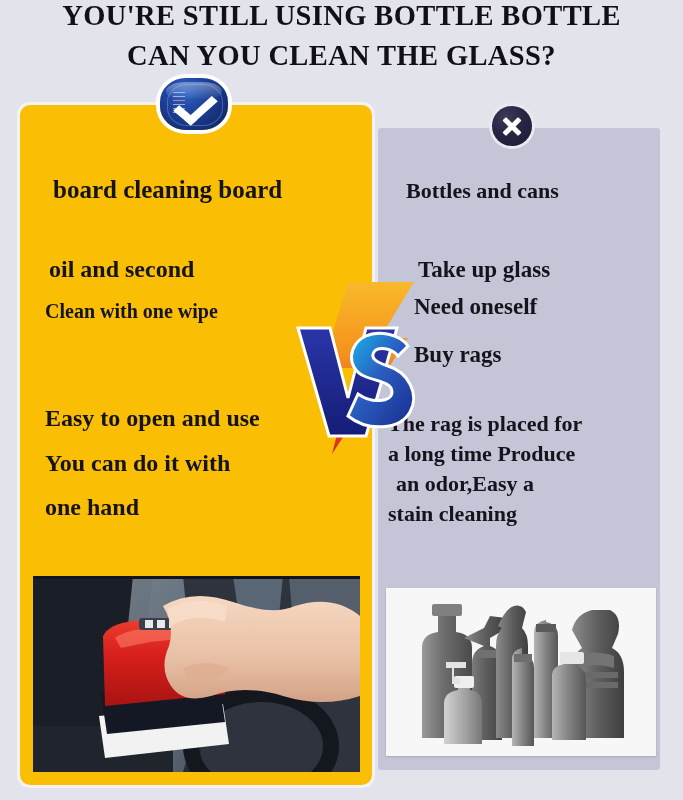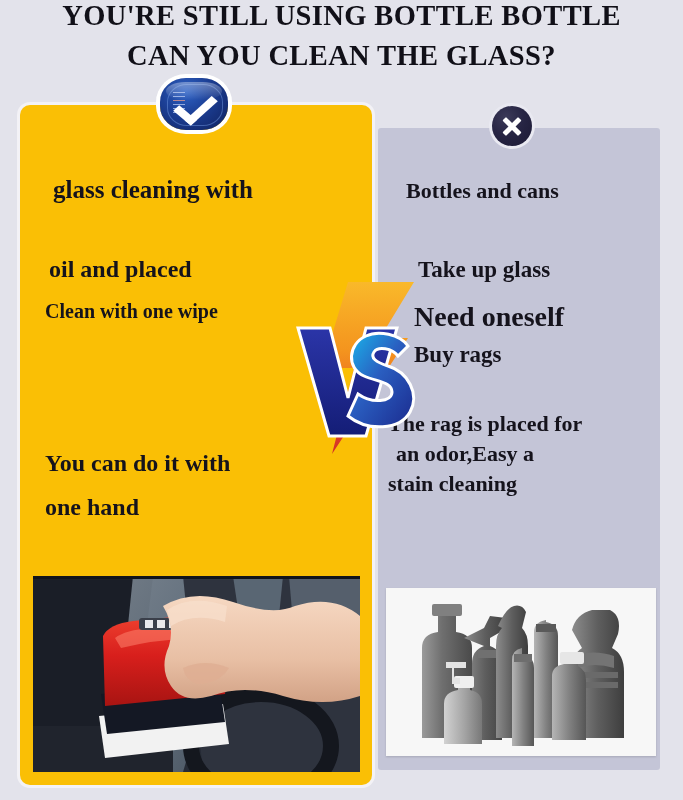--- a/index.html
+++ b/index.html
@@ -104,21 +104,21 @@
     position:absolute;color:#15131c;font-weight:bold;
     font-family:"Liberation Serif",serif;
   }
   .l-oil   {left:49px;top:256px;font-size:24px;}
   .l-clean {left:45px;top:300px;font-size:20px;}
   .l-easy  {left:45px;top:405px;font-size:24px;}
   .l-youcan{left:45px;top:450px;font-size:24px;}
   .l-onehand{left:45px;top:494px;font-size:24px;}
 
   .r-take  {left:418px;top:257px;font-size:23px;}
-  .r-need  {left:414px;top:301px;font-size:28px;}
+  .r-need  {left:414px;top:294px;font-size:23px;}
   .r-buy   {left:414px;top:342px;font-size:23px;}
   .r-block {
     left:388px;top:409px;font-size:22px;line-height:30px;width:276px;
   }
   .r-block div{white-space:nowrap;}
   .r-block .ind{padding-left:8px;}
 
   
   .vs{
     position:absolute;left:296px;top:276px;width:128px;height:180px;
@@ -156,32 +156,34 @@
     <div class="micro"></div>
     <div class="tick"></div>
     <div class="gloss"></div>
   </div>
 
   <div class="badge-x">
     <div class="b1"></div>
     <div class="b2"></div>
   </div>
 
-  <div class="col-head head-left">glass cleaning with</div>
-  <div class="ltxt l-oil">oil and placed</div>
+  <div class="col-head head-left">board cleaning board</div>
+  <div class="ltxt l-oil">oil and second</div>
   <div class="ltxt l-clean">Clean with one wipe</div>
+  <div class="ltxt l-easy">Easy to open and use</div>
   <div class="ltxt l-youcan">You can do it with</div>
   <div class="ltxt l-onehand">one hand</div>
 
   <div class="col-head head-right">Bottles and cans</div>
   <div class="ltxt r-take">Take up glass</div>
   <div class="ltxt r-need">Need oneself</div>
   <div class="ltxt r-buy">Buy rags</div>
   <div class="ltxt r-block">
     <div>The rag is placed for</div>
+    <div>a long time Produce</div>
     <div class="ind"> an odor,Easy a</div>
     <div>stain cleaning</div>
   </div>
 
   <div class="vs">
     <svg width="128" height="180" viewBox="0 0 128 180">
       <defs>
         <linearGradient id="boltg" x1="0" y1="0" x2="0" y2="1">
           <stop offset="0%" stop-color="#f9b92a"></stop>
           <stop offset="40%" stop-color="#f4941e"></stop>

